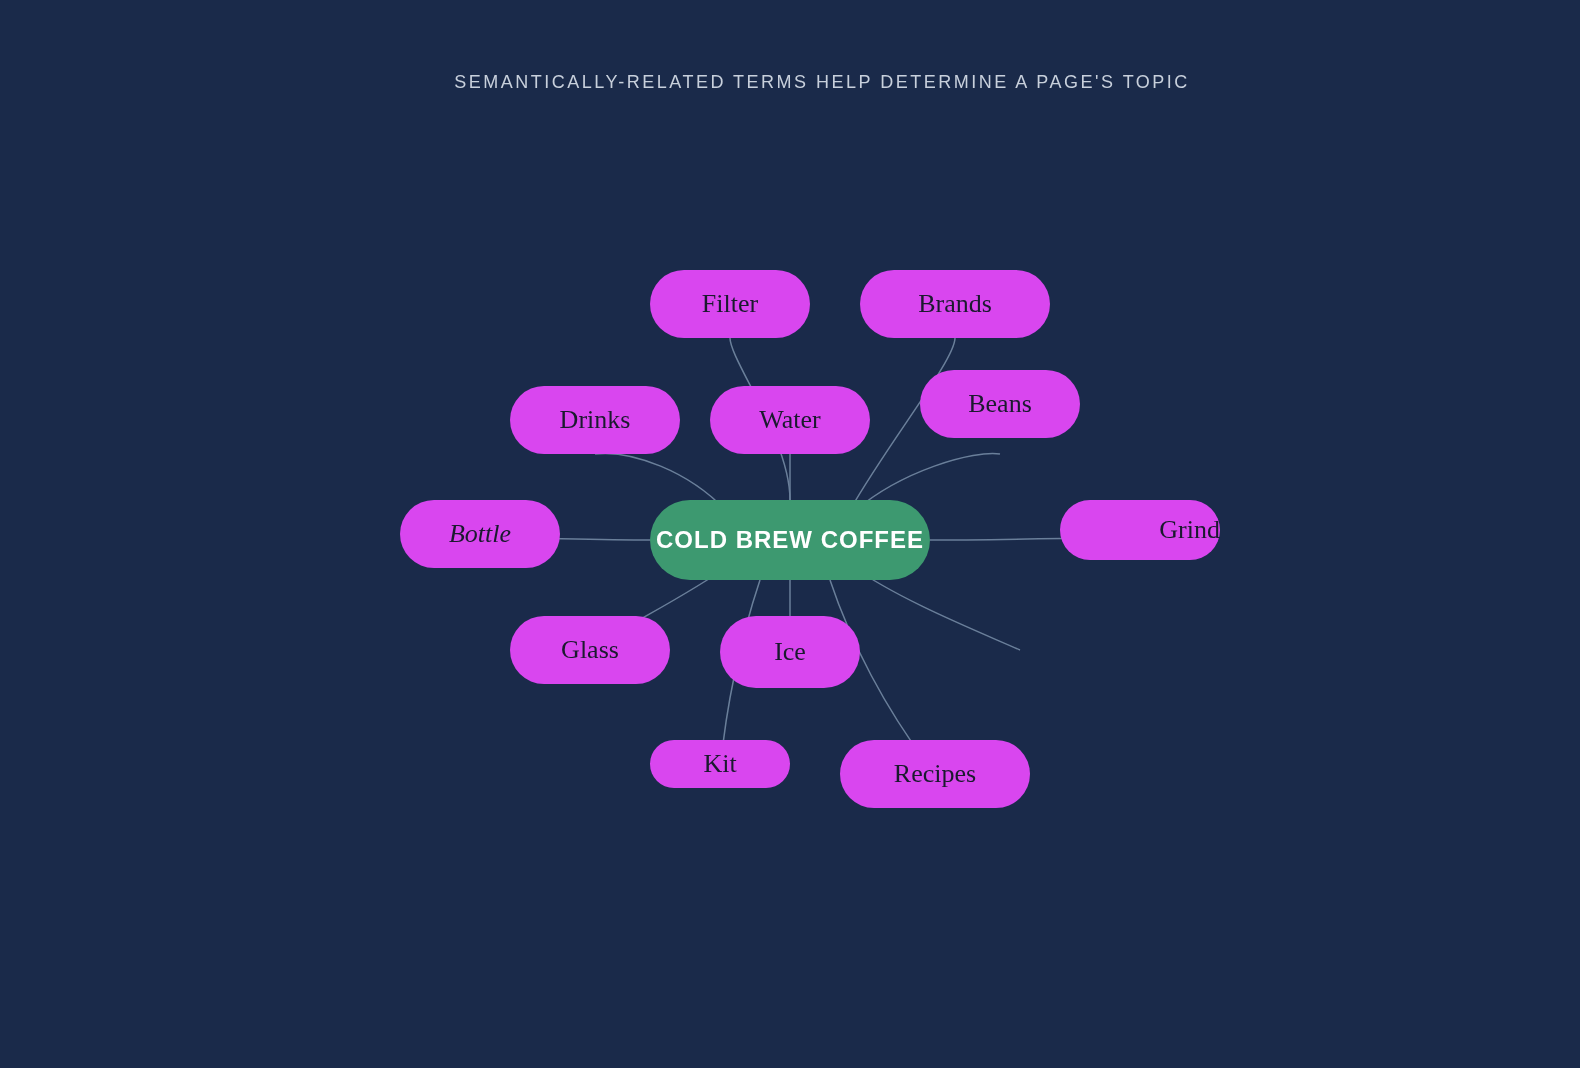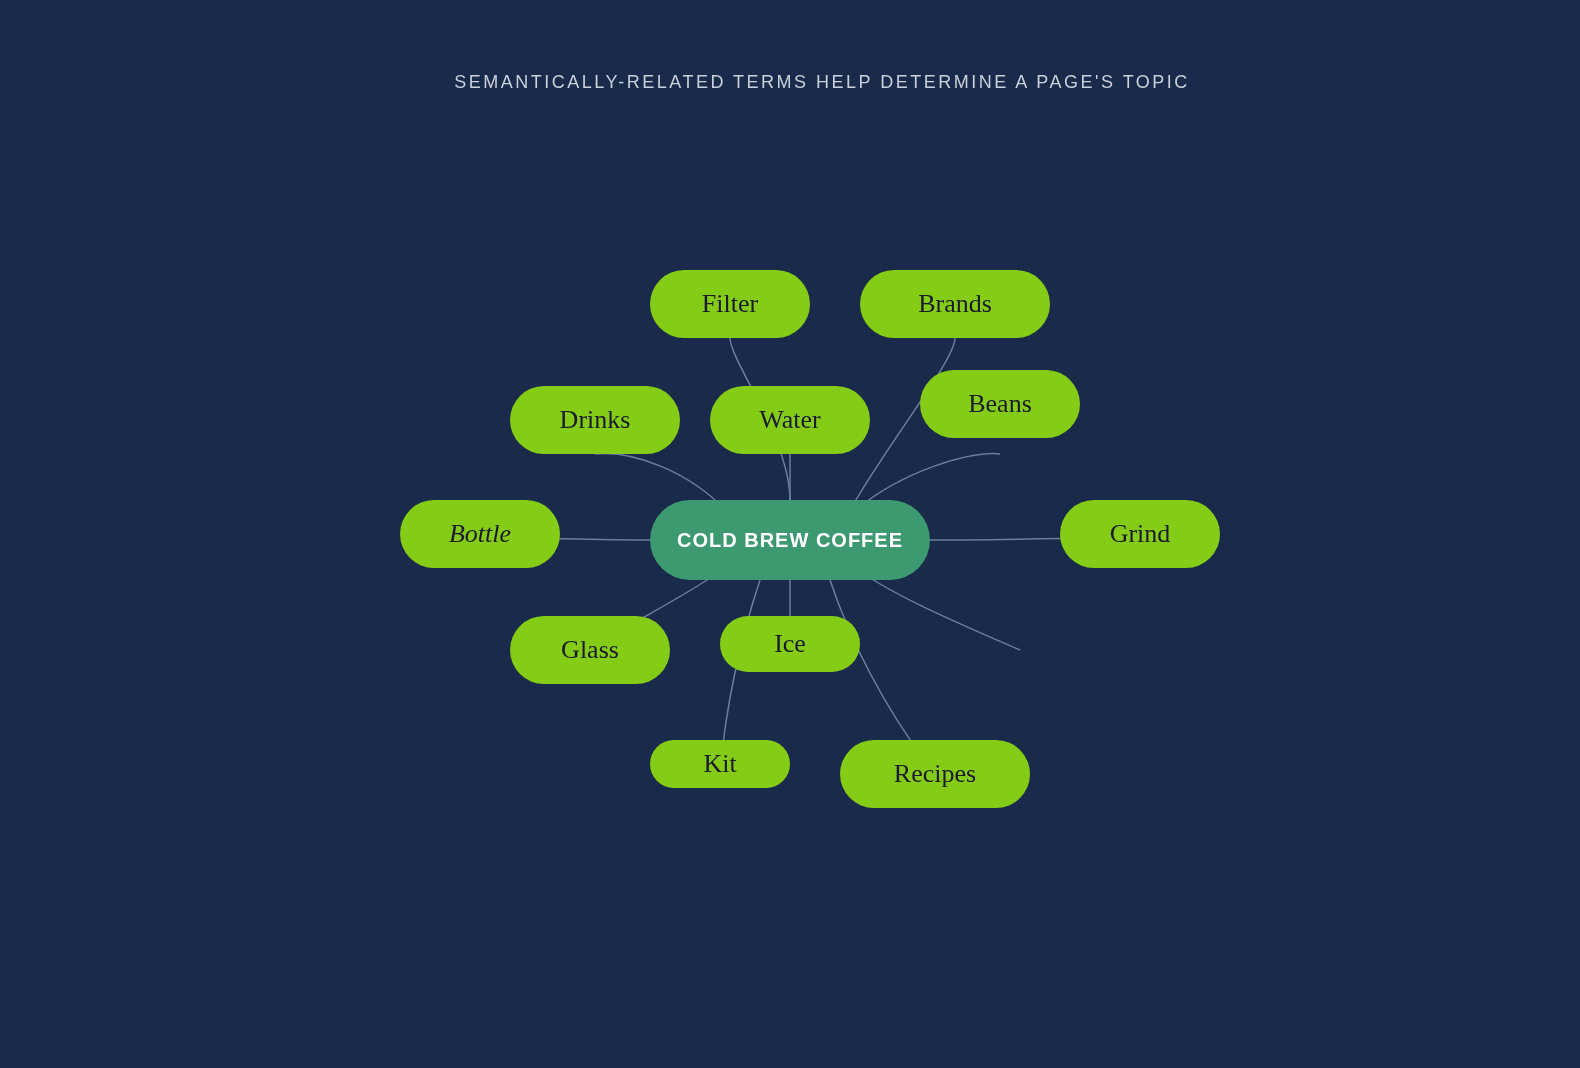--- a/index.html
+++ b/index.html
@@ -39,63 +39,63 @@
 
     svg.connections {
       position: absolute;
       top: 0; left: 0;
       width: 100%; height: 100%;
       pointer-events: none;
     }
 
     .node {
       position: absolute;
-      background: #84cc16;
+      background: #d946ef;
       border-radius: 50px;
       display: flex;
       align-items: center;
       justify-content: center;
       font-family: 'Georgia', serif;
       font-size: 26px;
       color: #1a1a2e;
       font-weight: 400;
       white-space: nowrap;
     }
 
     .node.center {
       background: #3d9970;
       color: #ffffff;
       font-family: 'Arial', sans-serif;
       font-weight: 700;
-      font-size: 20px;
+      font-size: 24px;
       letter-spacing: 1px;
       text-transform: uppercase;
     }
 
     
 
     
     #node-center    { width: 280px; height: 80px; left: 310px; top: 340px; }
 
     
     #node-filter    { width: 160px; height: 68px; left: 310px; top: 110px; }
     #node-brands    { width: 190px; height: 68px; left: 520px; top: 110px; }
 
     
     #node-drinks    { width: 170px; height: 68px; left: 170px; top: 226px; }
     #node-water     { width: 160px; height: 68px; left: 370px; top: 226px; font-family: Liberation Serif, serif; }
     #node-beans     { width: 160px; height: 68px; left: 580px; top: 210px; }
 
     
     #node-bottle    { width: 160px; height: 68px; left: 60px;  top: 340px; font-style: italic; }
-    #node-grind     { width: 160px; height: 68px; left: 720px; top: 340px; }
+    #node-grind     { width: 160px; height: 60px; left: 720px; top: 340px; justify-content: flex-end; }
 
     
     #node-glass     { width: 160px; height: 68px; left: 170px; top: 456px; }
-    #node-ice       { width: 140px; height: 56px; left: 380px; top: 456px; justify-content: center; }
+    #node-ice       { width: 140px; height: 72px; left: 380px; top: 456px; justify-content: center; }
     #node-machine   { width: 200px; height: 68px; left: 580px; top: 456px; }
 
     
     #node-kit       { width: 140px; height: 48px; left: 310px; top: 580px; }
     #node-recipes   { width: 190px; height: 68px; left: 500px; top: 580px; }
   </style>
 </head>
 <body>
 
 <div>

